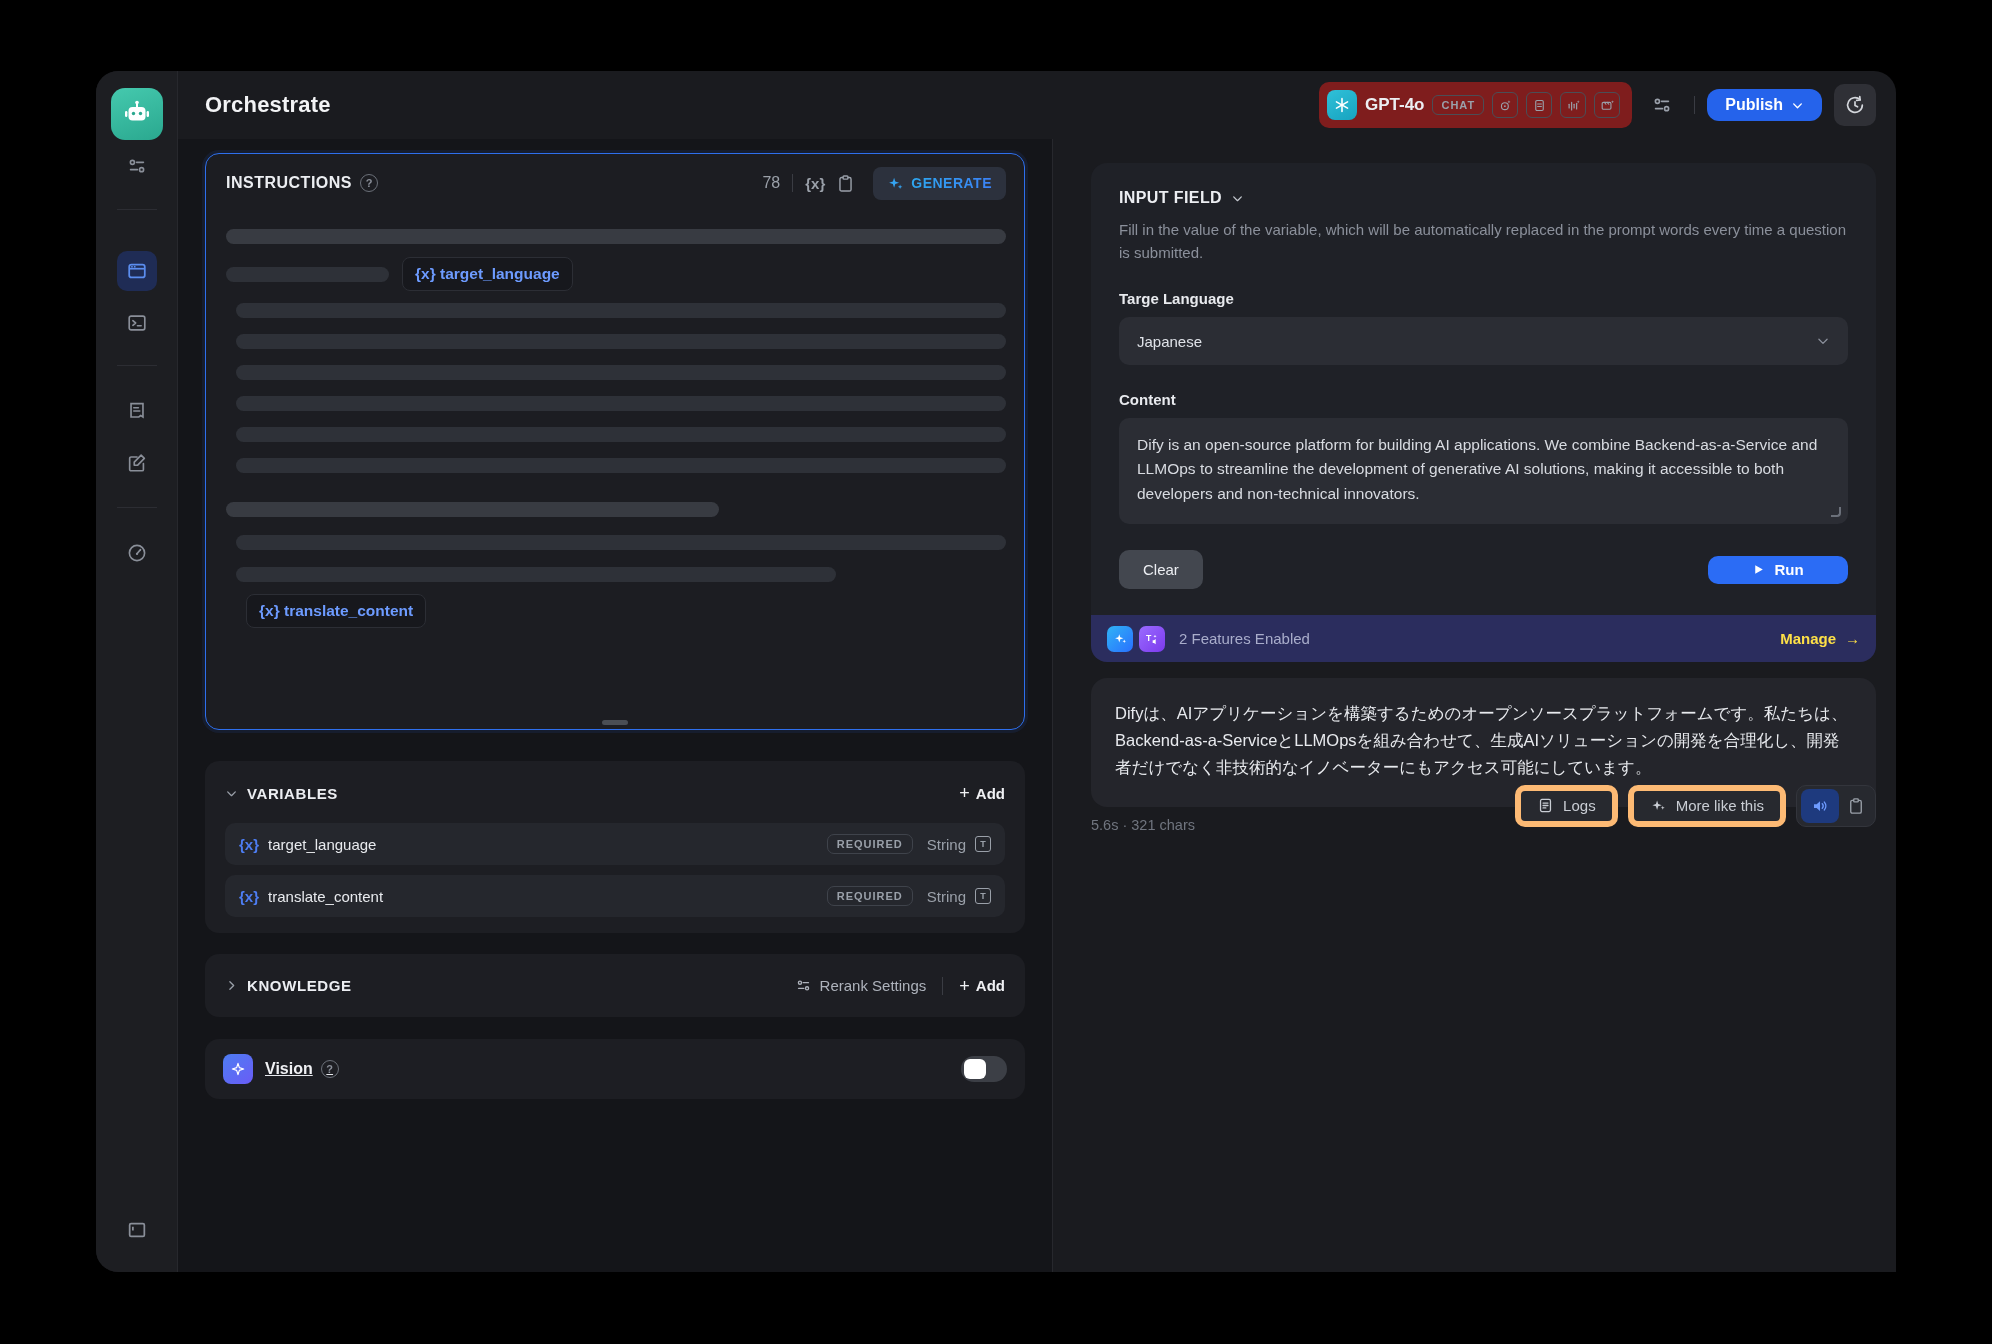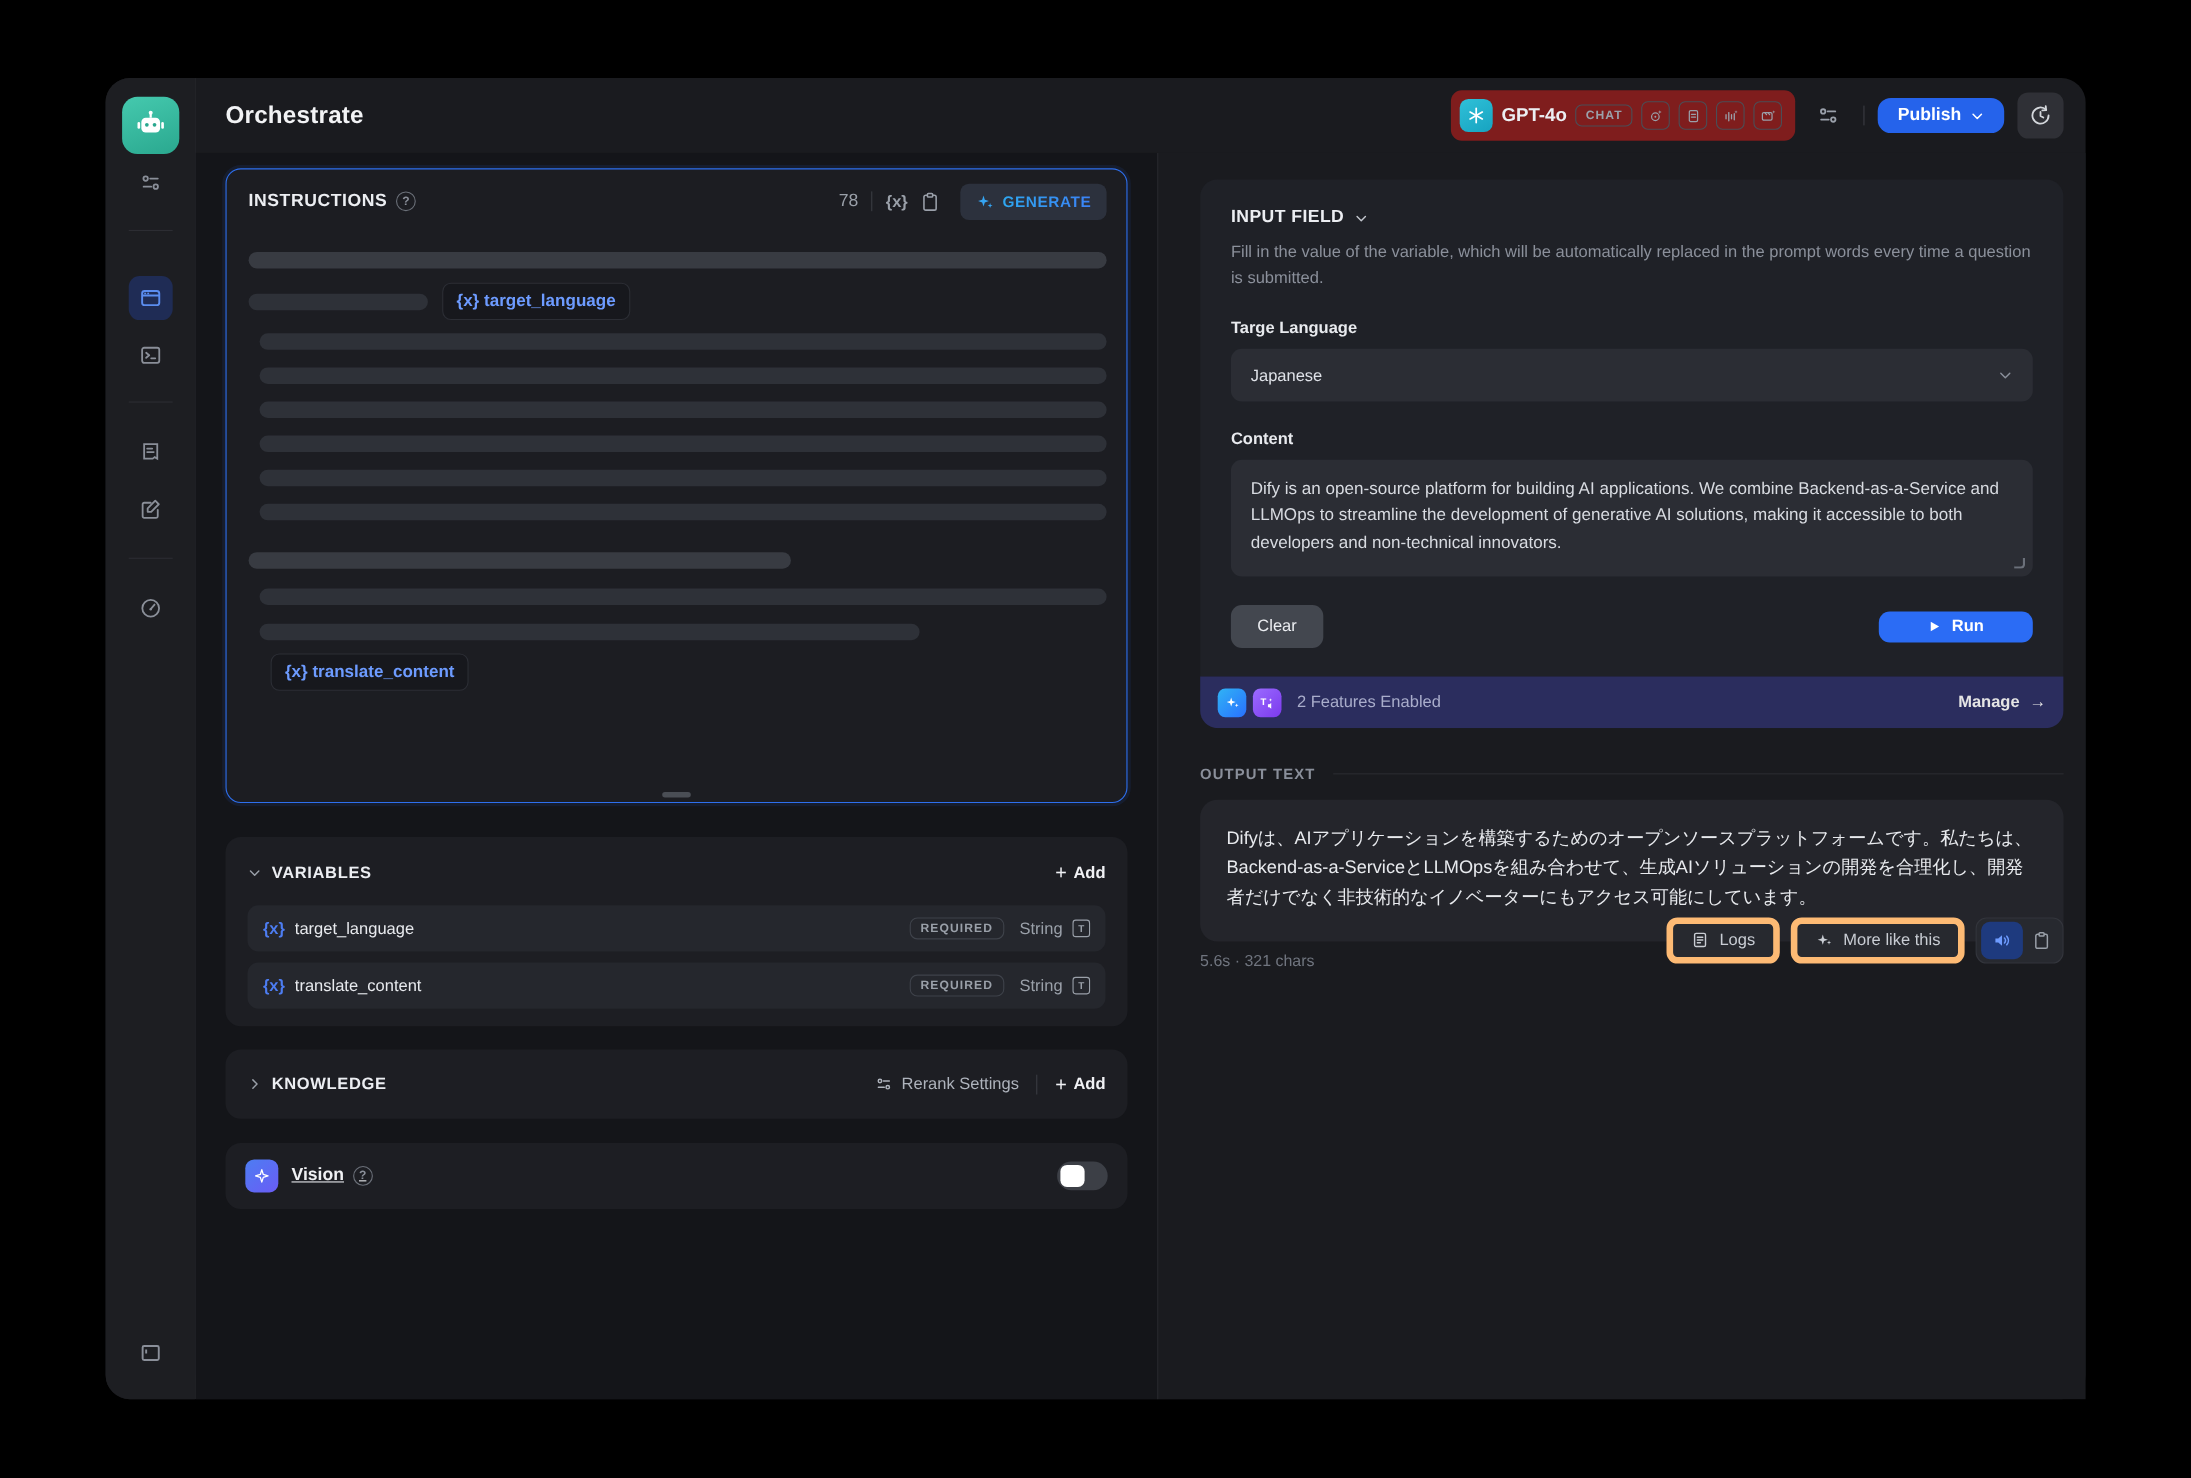--- a/index.html
+++ b/index.html
@@ -116,21 +116,21 @@
                  border-right:2px solid #6b707a;border-bottom:2px solid #6b707a;border-bottom-right-radius:4px;}
   .btn-row{margin-top:26px;display:flex;align-items:center;justify-content:space-between;}
   .clear-btn{background:#43474f;border-radius:10px;padding:11px 24px;font-size:15px;color:#eceef2;cursor:pointer;}
   .run-btn{background:#2b6cf5;border-radius:10px;width:140px;height:28px;display:flex;align-items:center;
            justify-content:center;gap:9px;color:#fff;font-size:15px;font-weight:600;cursor:pointer;}
   .features-bar{height:47px;background:#2b2d5e;display:flex;align-items:center;padding:0 16px;}
   .feat-chip{width:26px;height:26px;border-radius:7px;display:flex;align-items:center;justify-content:center;margin-right:6px;}
   .feat-chip.c1{background:linear-gradient(135deg,#30b3f5,#2970ff);}
   .feat-chip.c2{background:linear-gradient(135deg,#9a6bff,#7c3aed);}
   .feat-text{font-size:15px;color:#a9adcb;margin-left:8px;flex:1;}
-  .manage{display:flex;align-items:center;gap:9px;color:#e5e5e5;font-size:15px;font-weight:600;cursor:pointer;}
+  .manage{display:flex;align-items:center;gap:9px;color:#fde047;font-size:15px;font-weight:600;cursor:pointer;}
 
   .out-head{display:flex;align-items:center;margin-top:34px;}
   .out-title{font-size:13.5px;font-weight:700;letter-spacing:1px;color:#8a8f9a;}
   .out-line{flex:1;height:1px;background:#2b2c31;margin-left:16px;}
   .out-card{margin-top:16px;background:#24252b;border-radius:16px;padding:22px 24px 26px;
             font-size:16.5px;line-height:1.62;color:#e8eaee;}
   .out-footer{display:flex;justify-content:space-between;align-items:flex-start;margin-top:-22px;}
   .out-stats{margin-top:32px;font-size:14.5px;color:#70757f;}
   .out-actions{display:flex;gap:10px;}
   .out-btn{height:42px;background:#27292f;border:6px solid #fdba74;border-radius:10px;display:flex;
@@ -456,24 +456,20 @@
           </svg>
         </span>
         <span class="feat-text">2 Features Enabled</span>
         <div class="manage">
           <span>Manage</span>
           <span>→</span>
         </div>
       </div>
     </div>
 
-    <div class="out-head">
-      <span class="out-title">OUTPUT TEXT</span>
-      <div class="out-line"></div>
-    </div>
 
     <div class="out-card">
       <span>Difyは、AIアプリケーションを構築するためのオープンソースプラットフォームです。私たちは、Backend-as-a-ServiceとLLMOpsを組み合わせて、生成AIソリューションの開発を合理化し、開発者だけでなく非技術的なイノベーターにもアクセス可能にしています。</span>
     </div>
 
     <div class="out-footer">
       <div class="out-stats">5.6s · 321 chars</div>
       <div class="out-actions">
         <div class="out-btn">
           <svg width="17" height="17" viewBox="0 0 24 24" fill="none" stroke="currentColor" stroke-width="1.8" stroke-linecap="round">

